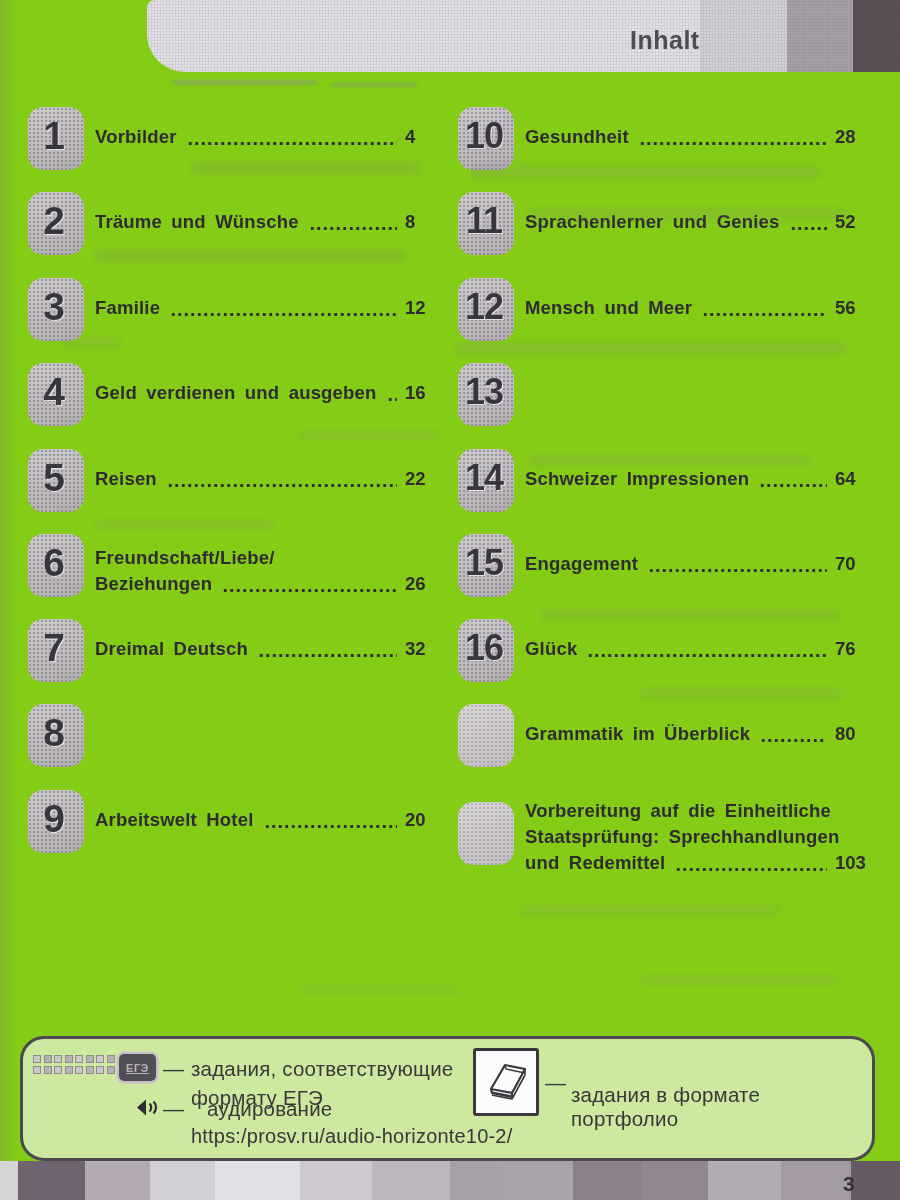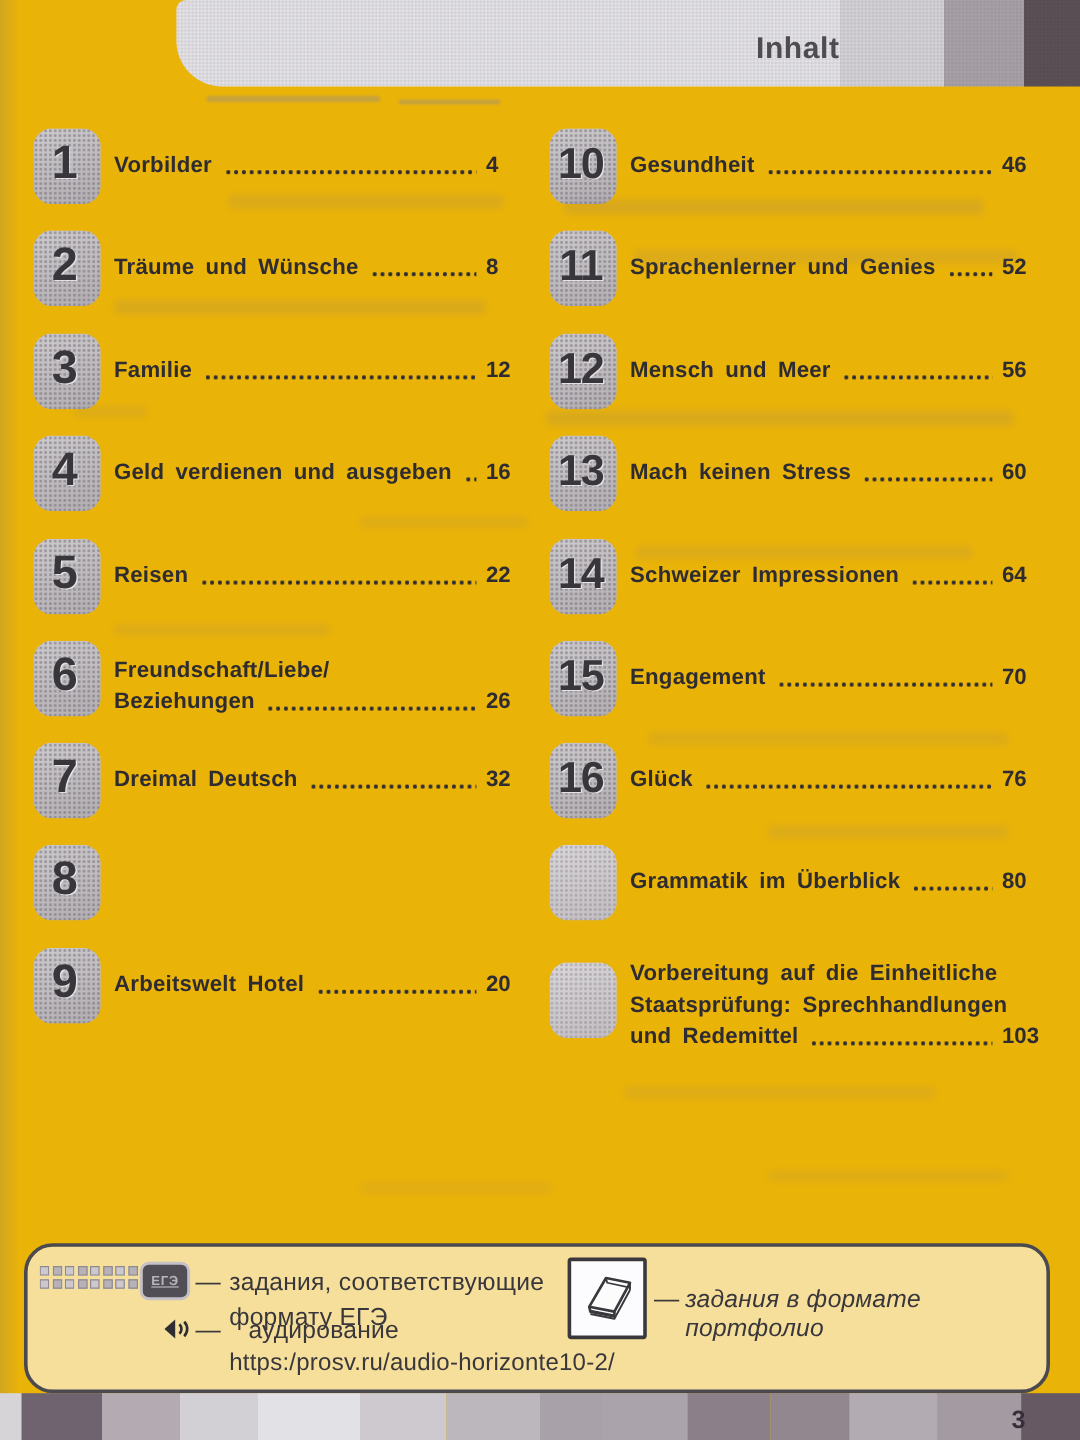--- a/index.html
+++ b/index.html
@@ -1,17 +1,17 @@
 <!DOCTYPE html>
 <html><head>
 <meta charset="utf-8">
 <style>
   html,body{margin:0;padding:0;width:900px;height:1200px;overflow:hidden;
     background:#faf9fa;font-family:"Liberation Sans","DejaVu Sans",sans-serif;}
-  #page{position:relative;width:900px;height:1200px;background:#eab308;}
+  #page{position:relative;width:900px;height:1200px;background:#84cc16;}
   
   #edge-shade{position:absolute;left:0;top:0;width:16px;height:1200px;
     background:linear-gradient(90deg,rgba(125,117,126,.22),rgba(125,117,126,0));pointer-events:none;}
 
   
   #header-band{position:absolute;left:147px;top:0;width:753px;height:72px;
     border-radius:8px 0 0 38px;
     background:linear-gradient(90deg,#e3e2e6 0 553px,#d4d2d6 553px 640px,#a8a0a7 640px 706px,#574c52 706px 100%);}
   #header-band::after{content:"";position:absolute;inset:0;border-radius:inherit;
     background-image:radial-gradient(circle,rgba(110,103,112,.16) 1px,transparent 1.3px);
@@ -191,21 +191,21 @@
     </div>
   <div id="col-right" class="col">
       <div class="entry" style="top: 107px;">
         <div class="numbox">
           <span class="len2">10</span>
         </div>
         <div class="ebody l1">
           <div class="line">
             <span class="t">Gesundheit</span>
             <span class="dots"></span>
-            <span class="pg">46</span>
+            <span class="pg">28</span>
           </div>
         </div>
       </div>
       <div class="entry" style="top: 192px;">
         <div class="numbox">
           <span class="len2">11</span>
         </div>
         <div class="ebody l1">
           <div class="line">
             <span class="t">Sprachenlerner und Genies</span>
@@ -222,27 +222,20 @@
           <div class="line">
             <span class="t">Mensch und Meer</span>
             <span class="dots"></span>
             <span class="pg">56</span>
           </div>
         </div>
       </div>
       <div class="entry" style="top: 363px;">
         <div class="numbox">
           <span class="len2">13</span>
-        </div>
-        <div class="ebody l1">
-          <div class="line">
-            <span class="t">Mach keinen Stress</span>
-            <span class="dots"></span>
-            <span class="pg">60</span>
-          </div>
         </div>
       </div>
       <div class="entry" style="top: 449px;">
         <div class="numbox">
           <span class="len2">14</span>
         </div>
         <div class="ebody l1">
           <div class="line">
             <span class="t">Schweizer Impressionen</span>
             <span class="dots"></span>
@@ -356,21 +349,21 @@
       <svg width="54" height="54" viewBox="0 0 54 54">
         <g stroke="#3a383d" stroke-width="2.2" fill="#fdfcfd" stroke-linejoin="round">
           <path d="M12 34 L26 10 L46 14 L33 38 Z"></path>
           <path d="M33 38 L33 42 L13 38 L12 34" fill="none"></path>
           <path d="M12 37 L32 41 M13 40 L33 44 L46 20 M46 14 L46 20" fill="none" stroke-width="1.6"></path>
           <path d="M26 10 L27 14 L46 18" fill="none" stroke-width="1.4"></path>
         </g>
       </svg>
     </div>
     <div class="abs legend-dash" style="left:522px;top:32px;">—</div>
-    <div class="abs legend-text" style="left:548px;top:32px;font-style:italic;">задания в формате портфолио</div>
+    <div class="abs legend-text" style="left:548px;top:44px;">задания в формате портфолио</div>
   </div>
 
   <div id="strip">
       <div style="width: 18px; background: rgb(215, 212, 216);"></div>
       <div style="width: 67px; background: rgb(111, 99, 112);"></div>
       <div style="width: 65px; background: rgb(179, 171, 177);"></div>
       <div style="width: 65px; background: rgb(211, 208, 213);"></div>
       <div style="width: 85px; background: rgb(226, 225, 229);"></div>
       <div style="width: 72px; background: rgb(205, 201, 207);"></div>
       <div style="width: 78px; background: rgb(188, 183, 189);"></div>

